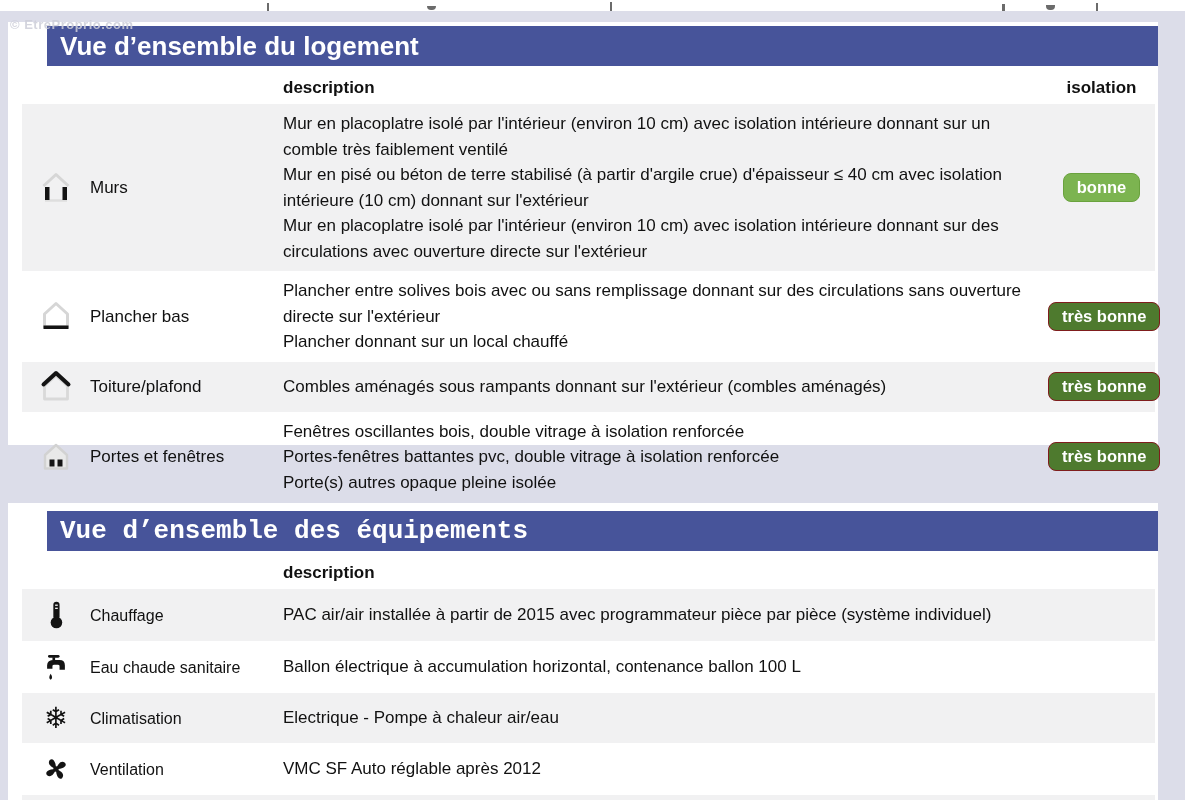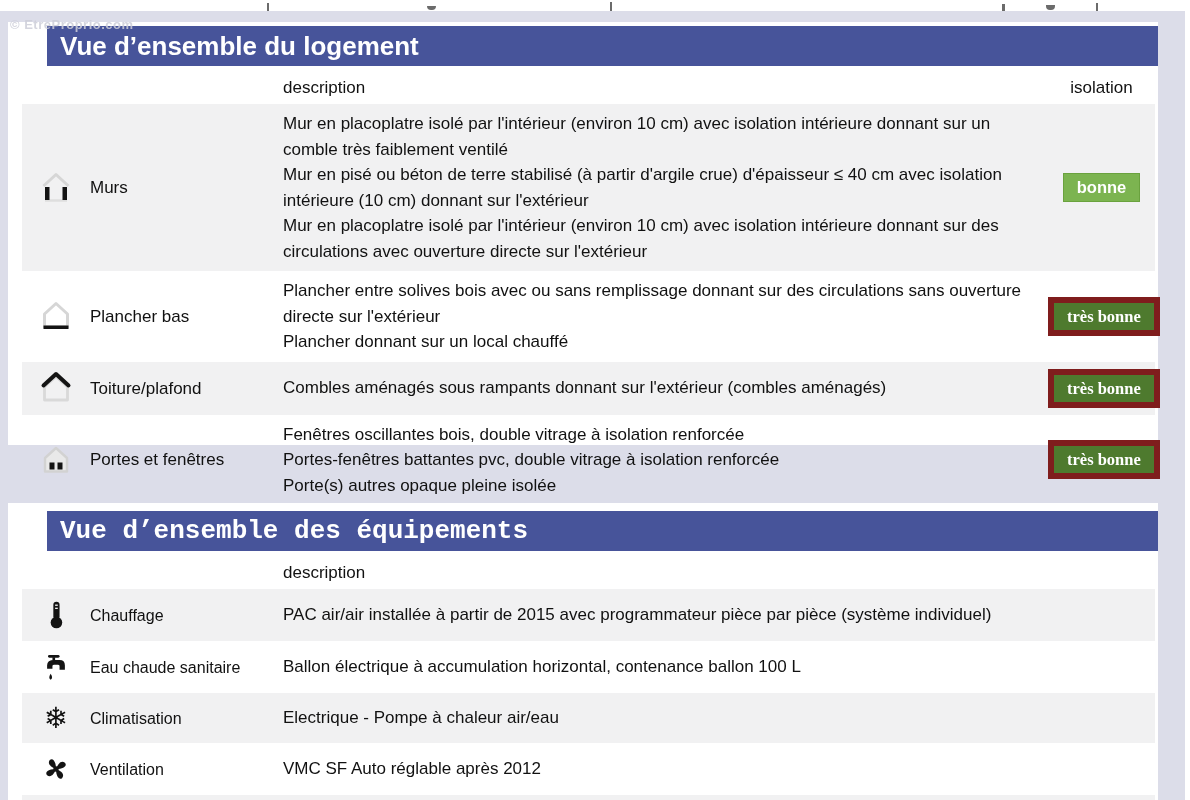--- a/index.html
+++ b/index.html
@@ -27,46 +27,46 @@
     margin-left:39px; width:1111px; height:40px;
     background:#47549a; color:#ffffff;
     font-size:26px; font-weight:bold; line-height:40px;
     padding-left:13px;
   }
   .card1 .section-header { margin-top:4px; }
   .card2 .section-header { margin-top:8px;font-family:Liberation Mono, monospace; }
 
   .colhead-row {
     display:grid; margin:10px 0 0 14px; width:1133px;
-    font-size:17px; font-weight:normal; padding:2px 0 6px 0;
+    font-size:17px; font-weight:bold; padding:2px 0 6px 0;
   }
   .cols4 { grid-template-columns:68px 193px 765px 1fr; }
   .cols3 { grid-template-columns:68px 193px 1fr; }
   .colhead-desc { grid-column:3; }
   .colhead-iso  { grid-column:4; text-align:center; }
 
   .row {
     display:grid; align-items:center;
     margin-left:14px; width:1133px; padding:7px 0;
   }
   .row.alt { background:#f1f1f2; }
   .eq-row { padding:10px 0; }
 
   .icon-cell { display:flex; justify-content:center; align-items:center; }
   .label-cell { font-size:17px; font-weight:normal; line-height:21px; padding-right:8px; }
   .desc-cell { font-size:17px; line-height:25.5px; }
   .badge-cell { text-align:center; }
 
   .badge {
-    display:inline-block; padding:2px 13px; border-radius:0;
+    display:inline-block; padding:2px 13px; border-radius:8px;
     color:#ffffff; font-weight:bold; font-size:16.5px; line-height:23px;
     white-space:nowrap;
   }
   .badge.good  { background:#7cb450; border:1px solid #6aa23e; }
-  .badge.vgood { background:#4e7a2e; border:6px solid #7f1d1d;font-family:Liberation Serif, serif; }
+  .badge.vgood { background:#4e7a2e; border:1px solid #7f1d1d; }
 
   .snow { font-size:29px; line-height:30px; color:#111; }
   svg { display:block; }
 </style>
 </head>
 <body>
 
 <div class="page-bg"></div>
 <div class="right-sliver"></div>
 

